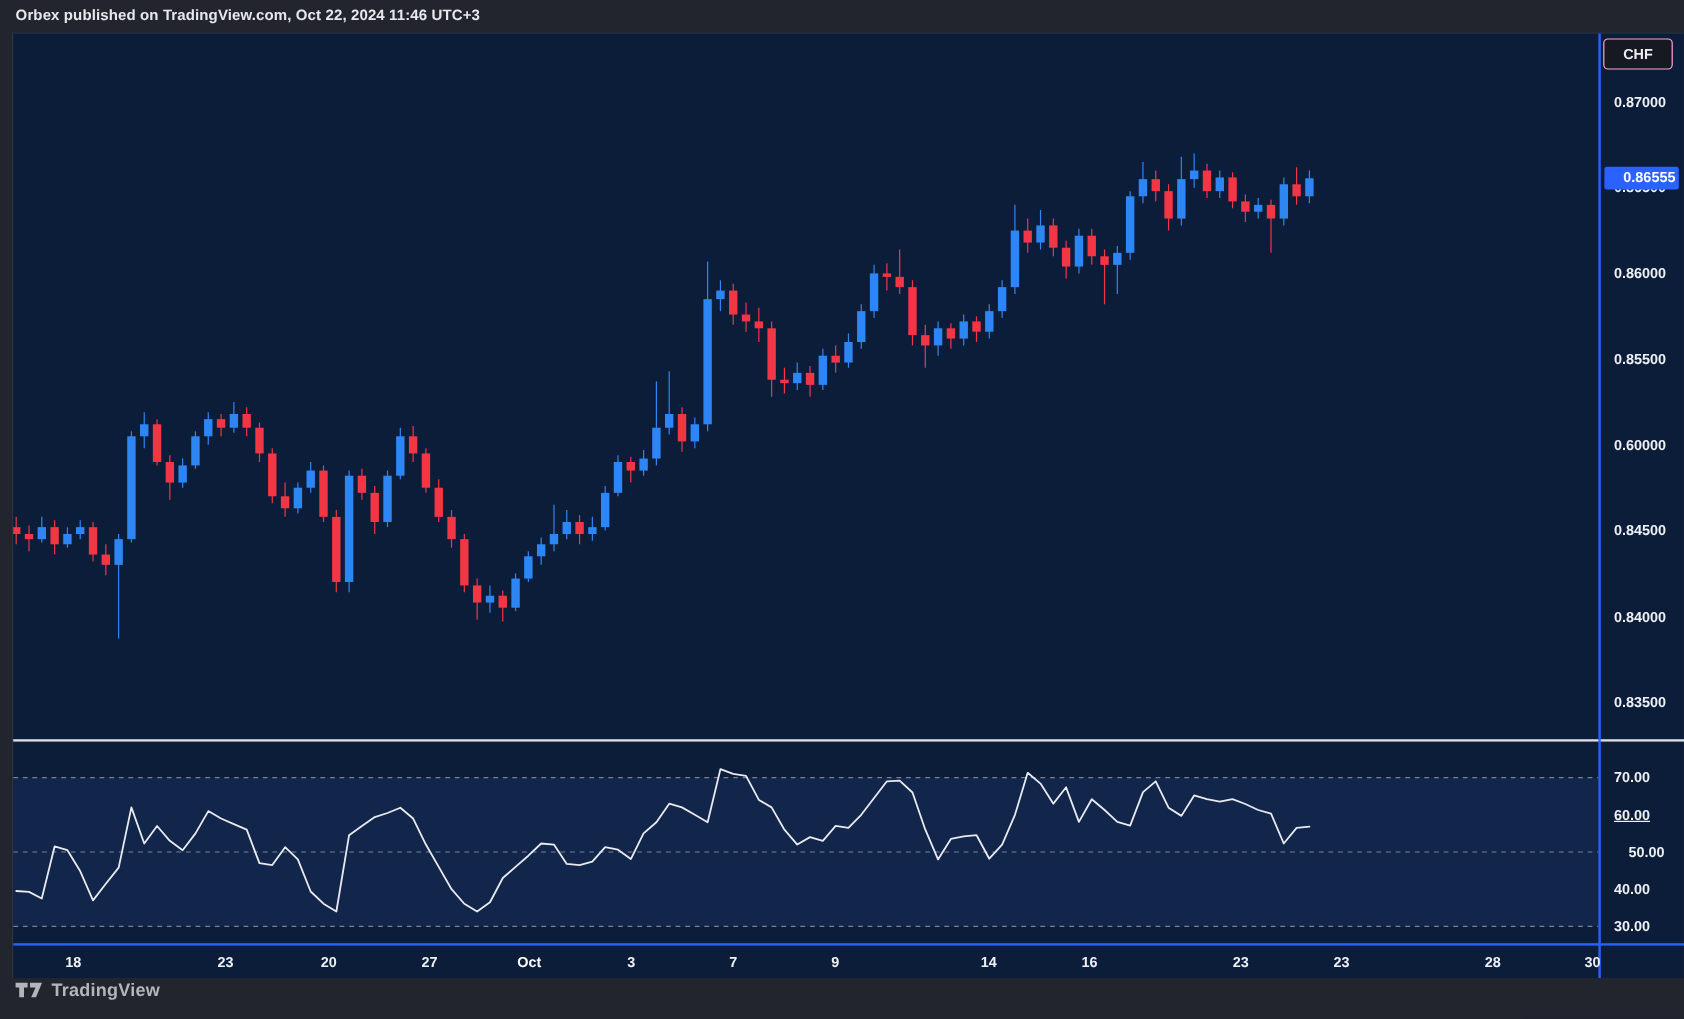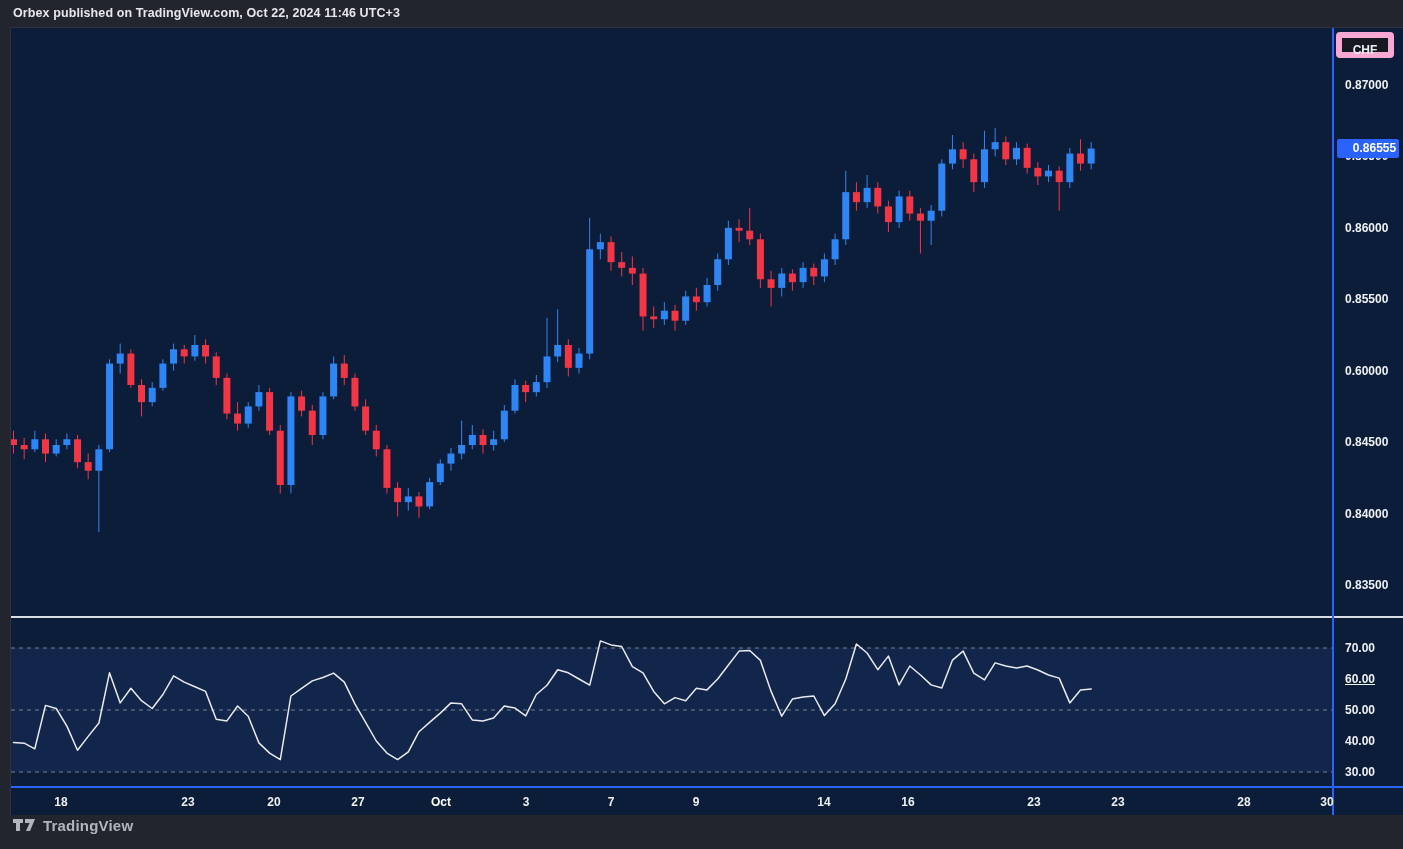--- a/index.html
+++ b/index.html
@@ -21,21 +21,21 @@
   .tick { position:absolute; color:#eef0f4; font-size:12px; font-weight:bold; white-space:nowrap; }
   .price-tick, .rsi-tick { left:1334px; height:16px; line-height:16px; }
   .time-tick { top:762px; height:24px; line-height:24px; transform:translateX(-50%); }
   #last-badge {
     position:absolute; left:1326px; width:62px; height:19px; background:#2962ff;
     color:#ffffff; font-size:12px; font-weight:bold; text-align:center;
     line-height:19px; border-radius:2px; z-index:5;
   }
   #chf-btn {
     position:absolute; left:1325px; top:4px; width:58px; height:26px;
-    background:#161922; border:6px solid #f9a8d4; border-radius:4px;
+    background:#161922; border:1px solid #f9a8d4; border-radius:4px;
     color:#eceef2; font-size:12px; font-weight:bold; text-align:center;
     line-height:24px; z-index:6; cursor:pointer;
   }
   #botbar {
     position:absolute; left:0; top:815px; width:1403px; height:20px;
     background:#22252e; display:flex; align-items:center; padding-left:12px;
   }
   #botbar .brand {
     color:#b2b5be; font-size:15px; font-weight:bold; margin-left:7px; letter-spacing:.2px;
   }
@@ -270,21 +270,21 @@
       <div class="tick price-tick" style="top: 191.857px;">0.86000</div>
       <div class="tick price-tick" style="top: 263.286px;">0.85500</div>
       <div class="tick price-tick" style="top: 334.714px;">0.60000</div>
       <div class="tick price-tick" style="top: 406.143px;">0.84500</div>
       <div class="tick price-tick" style="top: 477.571px;">0.84000</div>
       <div class="tick price-tick" style="top: 549px;">0.83500</div>
     </div>
   <div id="rsi-axis">
       <div class="tick rsi-tick" style="top: 612px;">70.00</div>
       <div class="tick rsi-tick" style="top: 643px; text-decoration: underline;">60.00</div>
-      <div class="tick rsi-tick" style="top: 674px;">50.00</div>
+      <div class="tick rsi-tick" style="top: 674px; margin-left: 12px;">50.00</div>
       <div class="tick rsi-tick" style="top: 705px;">40.00</div>
       <div class="tick rsi-tick" style="top: 736px;">30.00</div>
     </div>
   <div id="time-axis">
       <div class="tick time-tick" style="left: 50px; font-weight: bold;">18</div>
       <div class="tick time-tick" style="left: 177px; font-weight: bold;">23</div>
       <div class="tick time-tick" style="left: 263px; font-weight: bold;">20</div>
       <div class="tick time-tick" style="left: 347px; font-weight: bold;">27</div>
       <div class="tick time-tick" style="left: 430px; color: rgb(255, 255, 255); font-weight: bold;">Oct</div>
       <div class="tick time-tick" style="left: 515px; font-weight: bold;">3</div>

